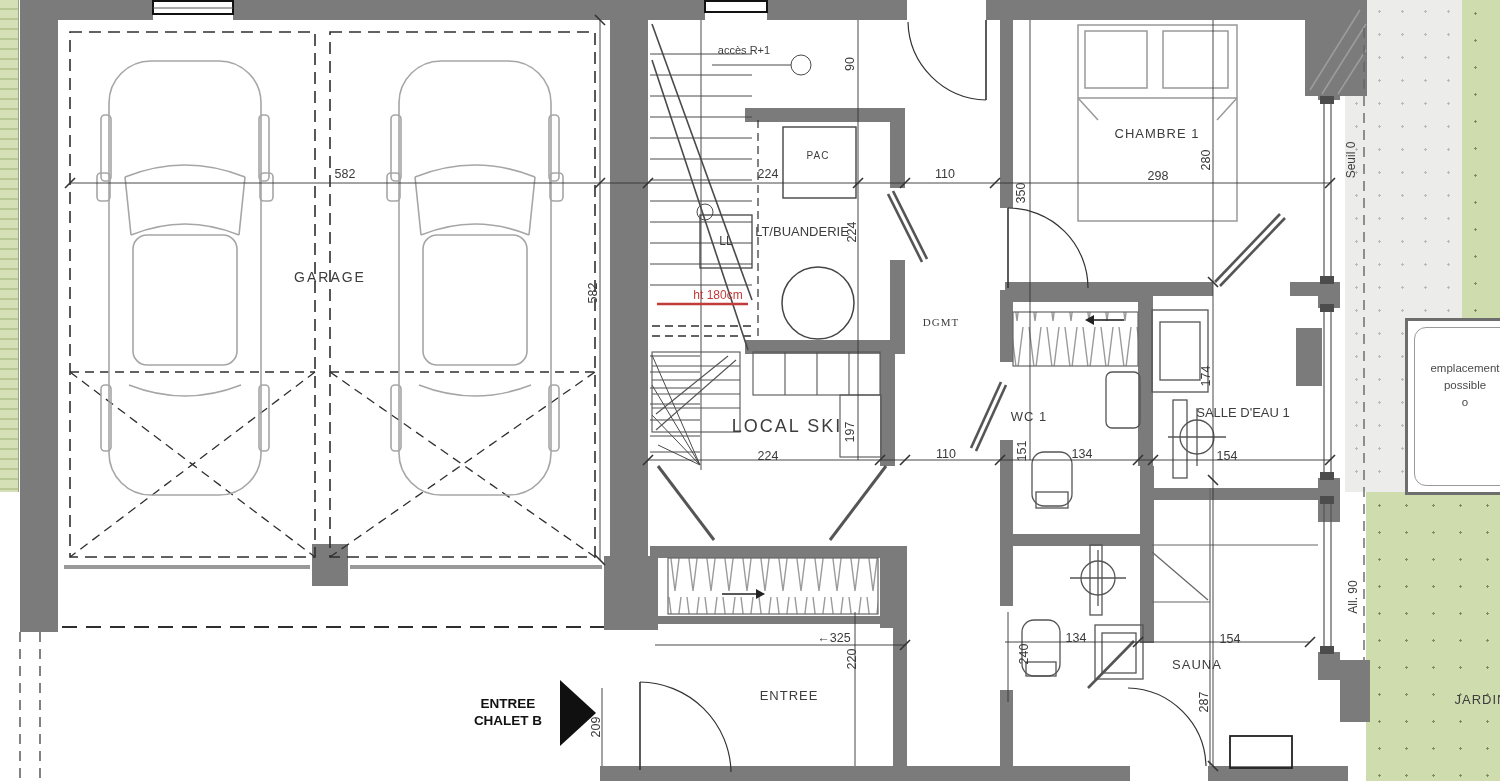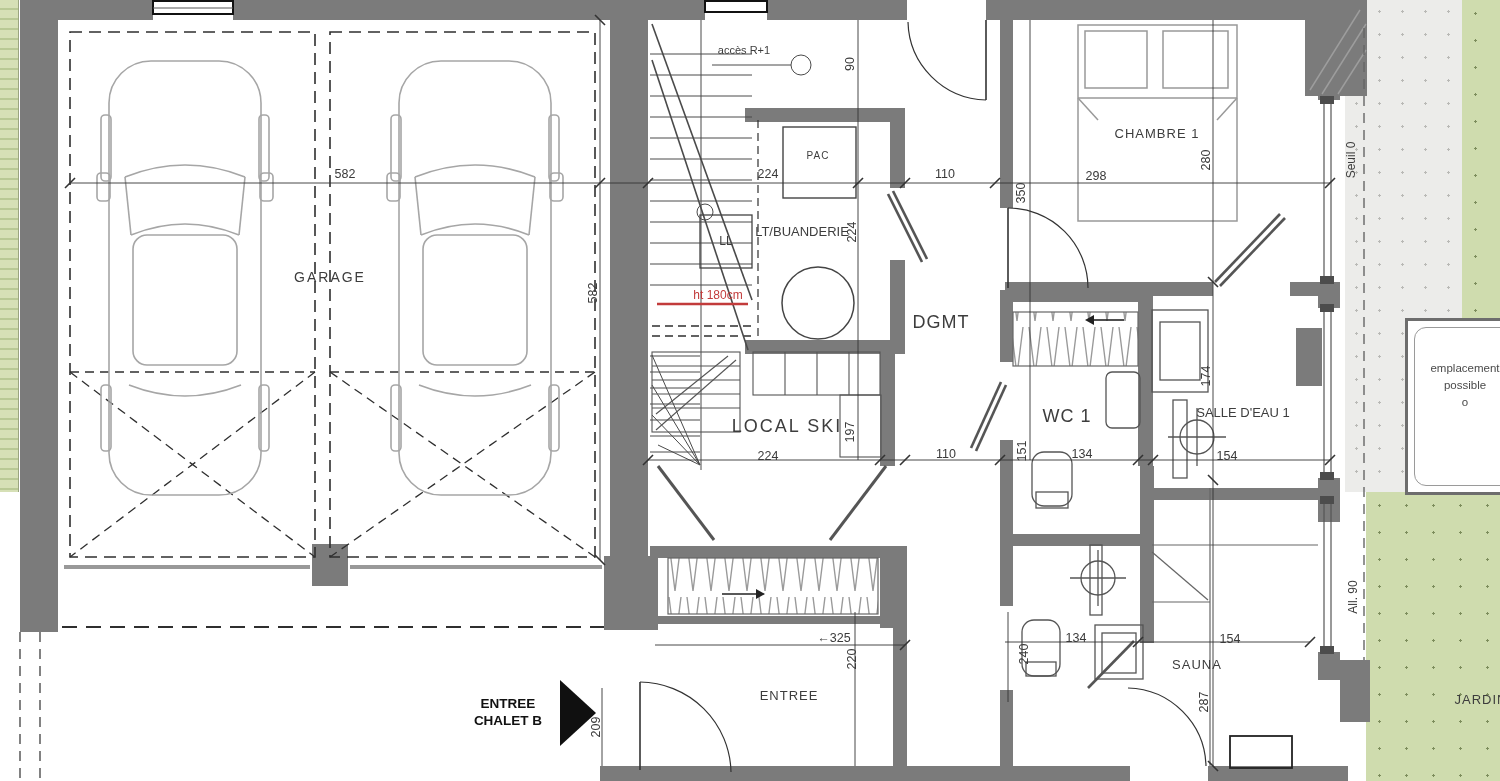--- a/index.html
+++ b/index.html
@@ -370,31 +370,31 @@
   <div id="labels">
     <span class="lbl" id="ht180">ht 180cm</span>
     <span class="lbl rot" id="seuil-0">Seuil 0</span>
     <span class="lbl rot" id="all-90">All. 90</span>
   <span class="lbl" style="left: 330px; top: 277px; font-size: 14px; letter-spacing: 2px;">GARAGE</span>
       <span class="lbl" style="left: 744px; top: 50px; font-size: 11px; letter-spacing: 0px;">accès R+1</span>
       <span class="lbl" style="left: 818px; top: 155px; font-size: 10px; letter-spacing: 1px;">PAC</span>
       <span class="lbl" style="left: 802px; top: 231px; font-size: 13px; letter-spacing: 0px;">LT/BUANDERIE</span>
       <span class="lbl" style="left: 726px; top: 241px; font-size: 12px; letter-spacing: 0px; font-weight: normal;">LL</span>
       <span class="lbl" style="left: 787px; top: 426px; font-size: 18px; letter-spacing: 2px;">LOCAL SKI</span>
-      <span class="lbl" style="left: 941px; top: 322px; font-size: 18px; letter-spacing: 1px;">DGMT</span>
-      <span class="lbl" style="left: 1067px; top: 416px; font-size: 18px; letter-spacing: 1px;">WC 1</span>
+      <span class="lbl" style="left: 941px; top: 322px; font-size: 11px; letter-spacing: 1px; font-family: Liberation Serif, serif;">DGMT</span>
+      <span class="lbl" style="left: 1029px; top: 416px; font-size: 13px; letter-spacing: 1px;">WC 1</span>
       <span class="lbl" style="left: 1243px; top: 412px; font-size: 13px; letter-spacing: 0px;">SALLE D'EAU 1</span>
       <span class="lbl" style="left: 1157px; top: 133px; font-size: 13px; letter-spacing: 1px;">CHAMBRE 1</span>
       <span class="lbl" style="left: 789px; top: 695px; font-size: 13px; letter-spacing: 1px;">ENTREE</span>
       <span class="lbl" style="left: 1197px; top: 664px; font-size: 13px; letter-spacing: 1px;">SAUNA</span>
       <span class="lbl" style="left: 1481px; top: 699px; font-size: 13px; letter-spacing: 1px;">JARDIN</span>
       <span class="lbl dim" style="left: 345px; top: 174px;">582</span>
       <span class="lbl dim" style="left: 768px; top: 174px;">224</span>
       <span class="lbl dim" style="left: 945px; top: 174px;">110</span>
-      <span class="lbl dim" style="left: 1096px; top: 176px;">298</span>
+      <span class="lbl dim" style="left: 1158px; top: 176px;">298</span>
       <span class="lbl dim rot" style="left: 593px; top: 293px;">582</span>
       <span class="lbl dim rot" style="left: 850px; top: 64px;">90</span>
       <span class="lbl dim rot" style="left: 1021px; top: 193px;">350</span>
       <span class="lbl dim rot" style="left: 1206px; top: 160px;">280</span>
       <span class="lbl dim rot" style="left: 852px; top: 232px;">224</span>
       <span class="lbl dim" style="left: 768px; top: 456px;">224</span>
       <span class="lbl dim rot" style="left: 850px; top: 432px;">197</span>
       <span class="lbl dim" style="left: 946px; top: 454px;">110</span>
       <span class="lbl dim rot" style="left: 1022px; top: 451px;">151</span>
       <span class="lbl dim" style="left: 1082px; top: 454px;">134</span>

